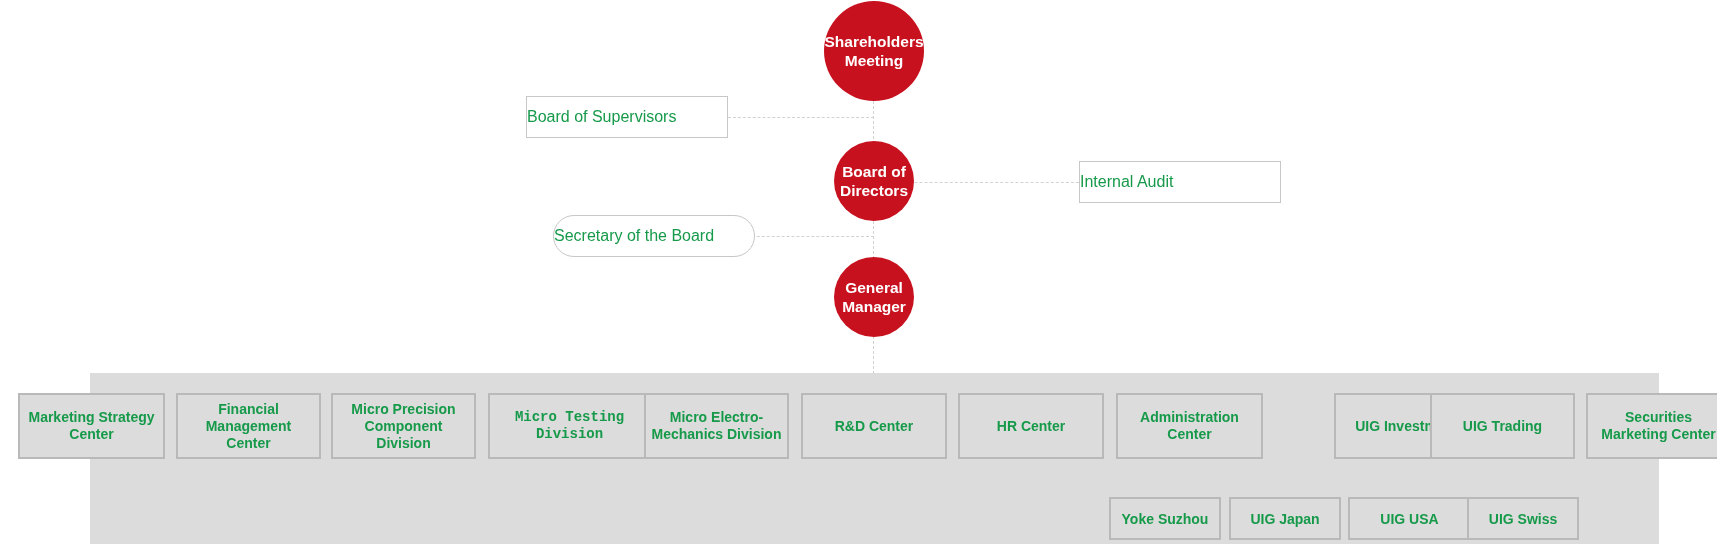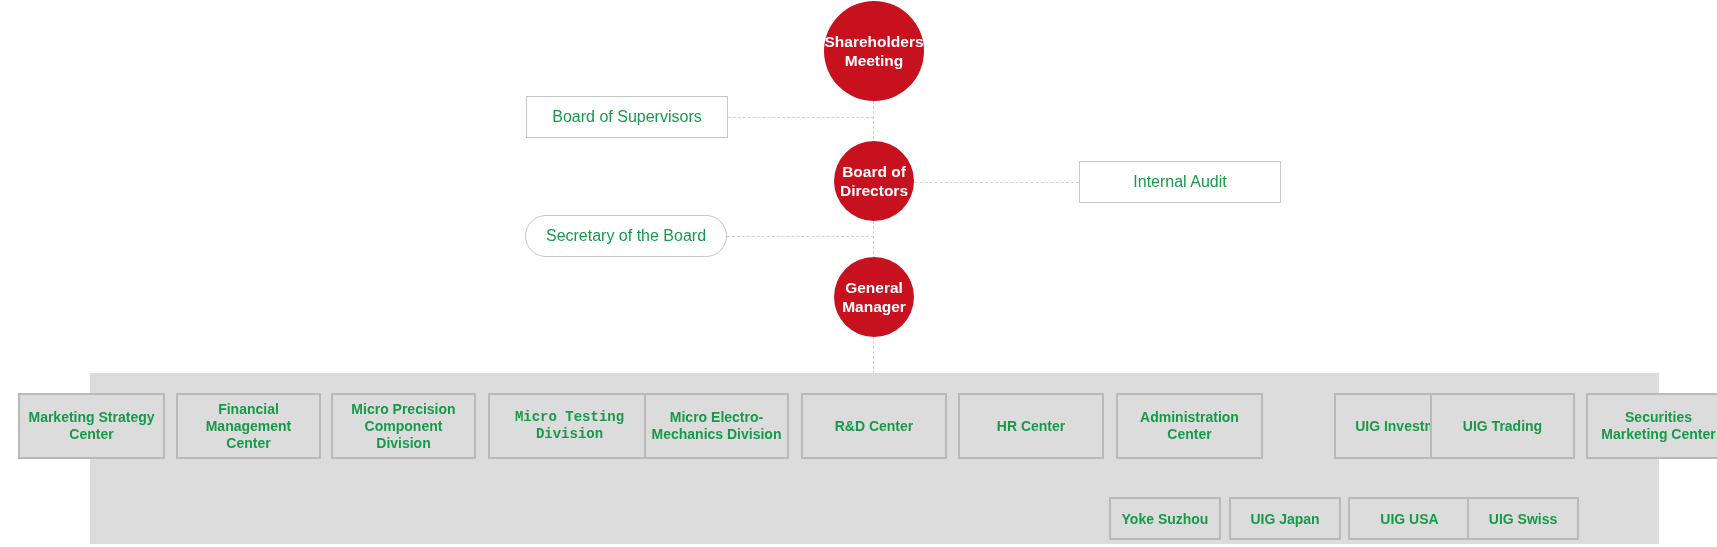--- a/index.html
+++ b/index.html
@@ -25,21 +25,21 @@
   .dash-v{position:absolute;width:0;border-left:1px dashed var(--dash);}
   .circle{
     position:absolute;border-radius:50%;background:var(--red);
     display:flex;align-items:center;justify-content:center;text-align:center;
     color:#ffffff;font-size:15.5px;font-weight:600;line-height:19px;
   }
   .circle span{white-space:pre-line;}
   .wbox{
     position:absolute;height:42px;width:202px;background:#ffffff;
     border:1px solid var(--white_box_border);box-sizing:border-box;
-    display:flex;align-items:center;justify-content:center;text-align:center;
+    display:flex;align-items:center;text-align:center;
     color:var(--green);font-size:16px;font-weight:400;
   }
   .dept{
     position:absolute;top:393px;height:66px;background:var(--panel_bg);
     border:2px solid var(--box_border);box-sizing:border-box;
     display:flex;align-items:center;justify-content:center;text-align:center;
     color:var(--green);font-size:14px;font-weight:700;line-height:17px;
     padding:0 4px;
   }
   .sub{
@@ -73,21 +73,21 @@
     <span>General
 Manager</span>
   </div>
 
   <div class="wbox" style="left:510px;top:96px;">
     <span>Board of Supervisors</span>
   </div>
   <div class="wbox" style="left:1063px;top:161px;">
     <span>Internal Audit</span>
   </div>
-  <div class="wbox" style="left:509px;top:215px;border-radius:21px;">
+  <div class="wbox" style="left:537px;top:215px;border-radius:21px;">
     <span>Secretary of the Board</span>
   </div>
 
   <div class="dept" style="left:2px;width:147px;">
     <span>Marketing Strategy Center</span>
   </div>
   <div class="dept" style="left:160px;width:145px;">
     <span>Financial Management Center</span>
   </div>
   <div class="dept" style="left:315px;width:145px;">

